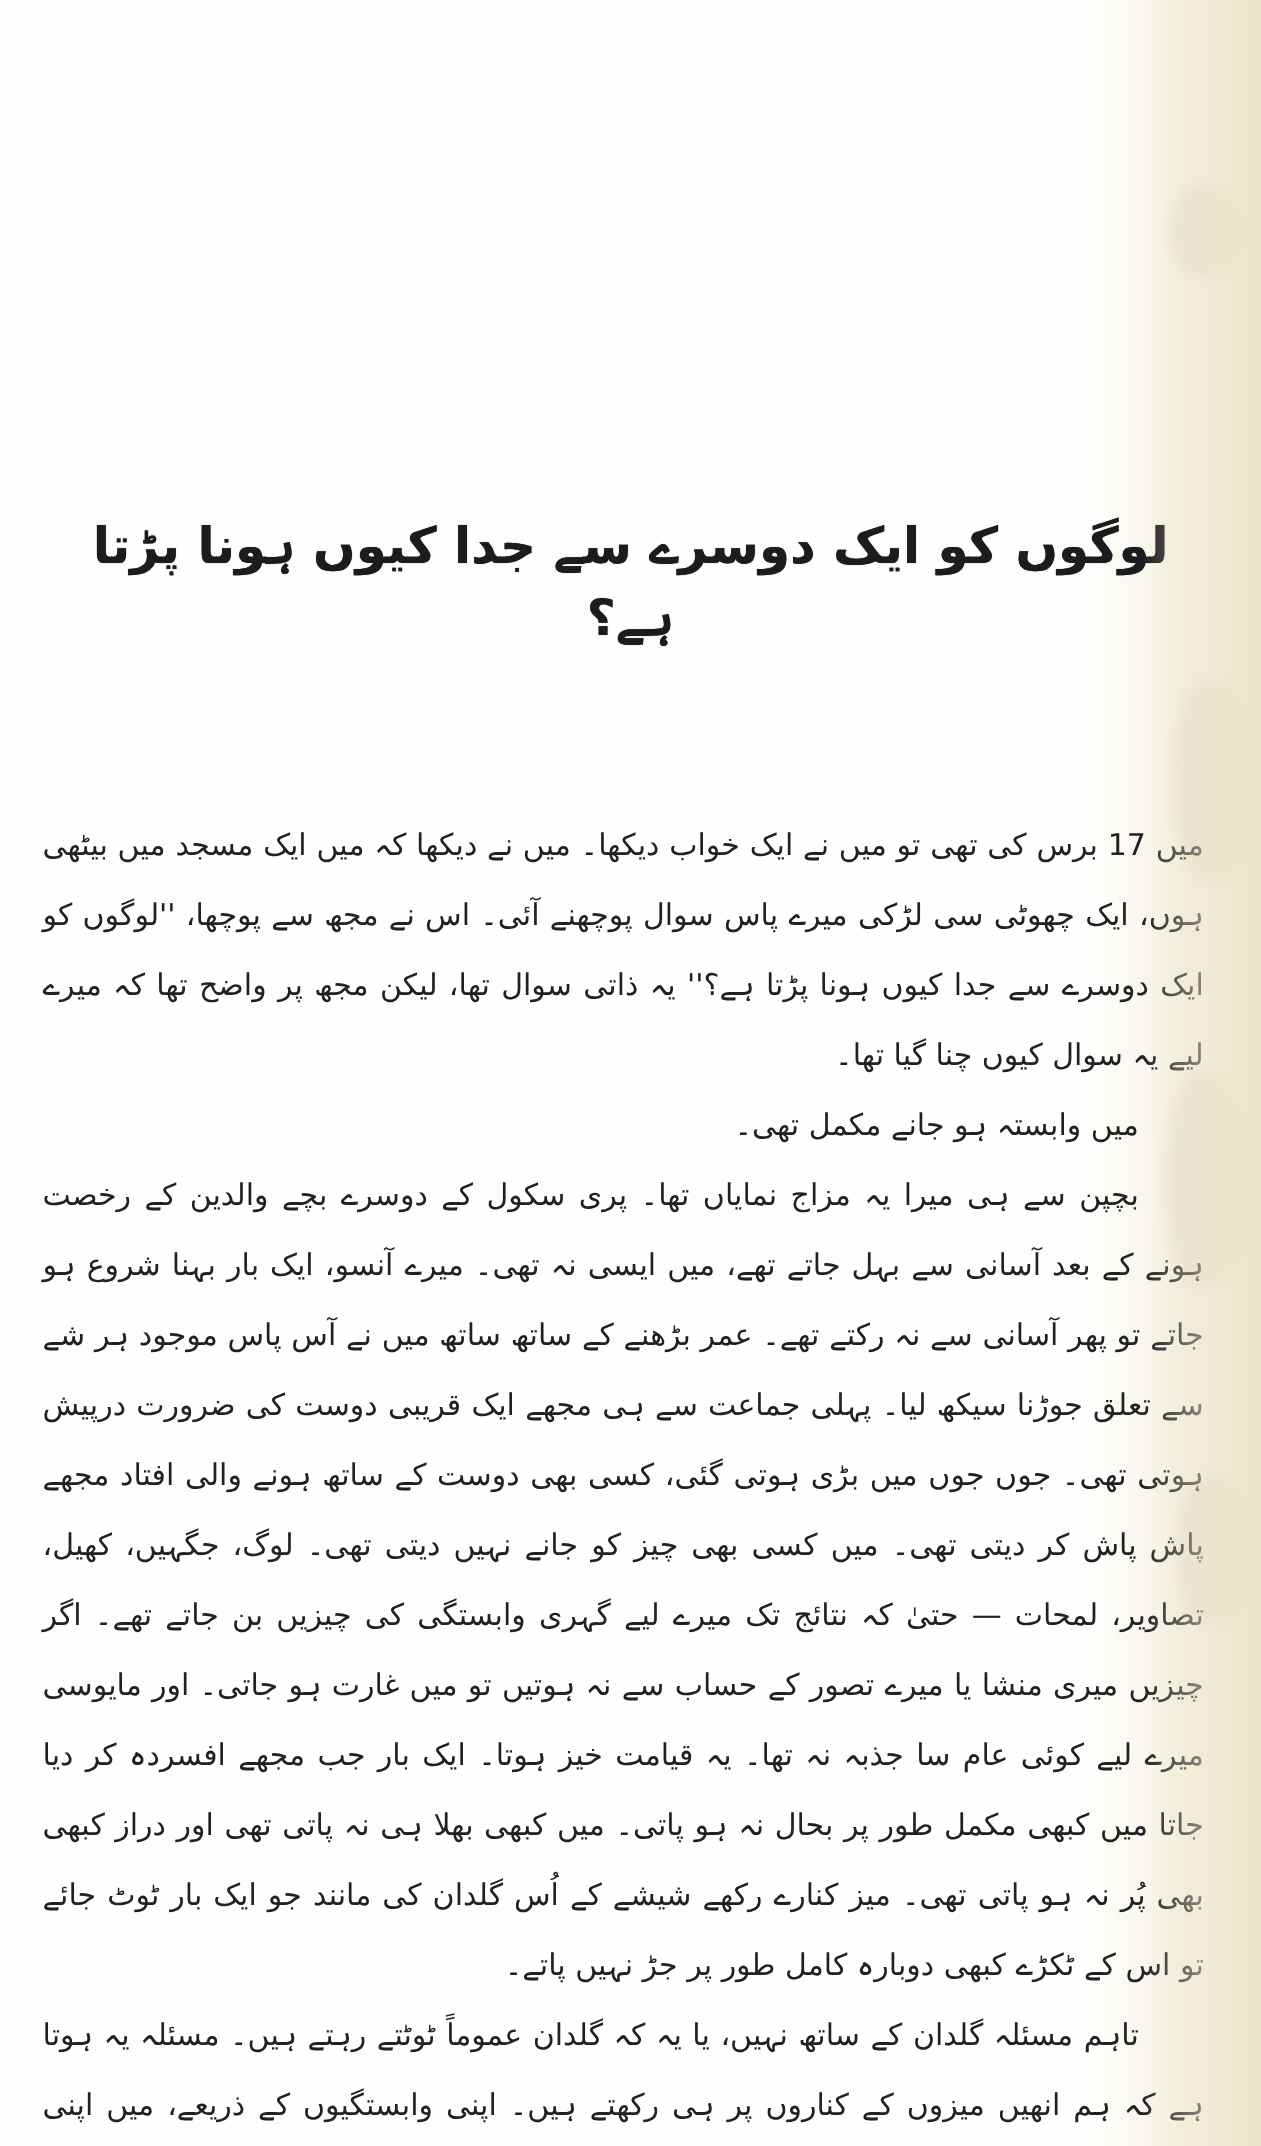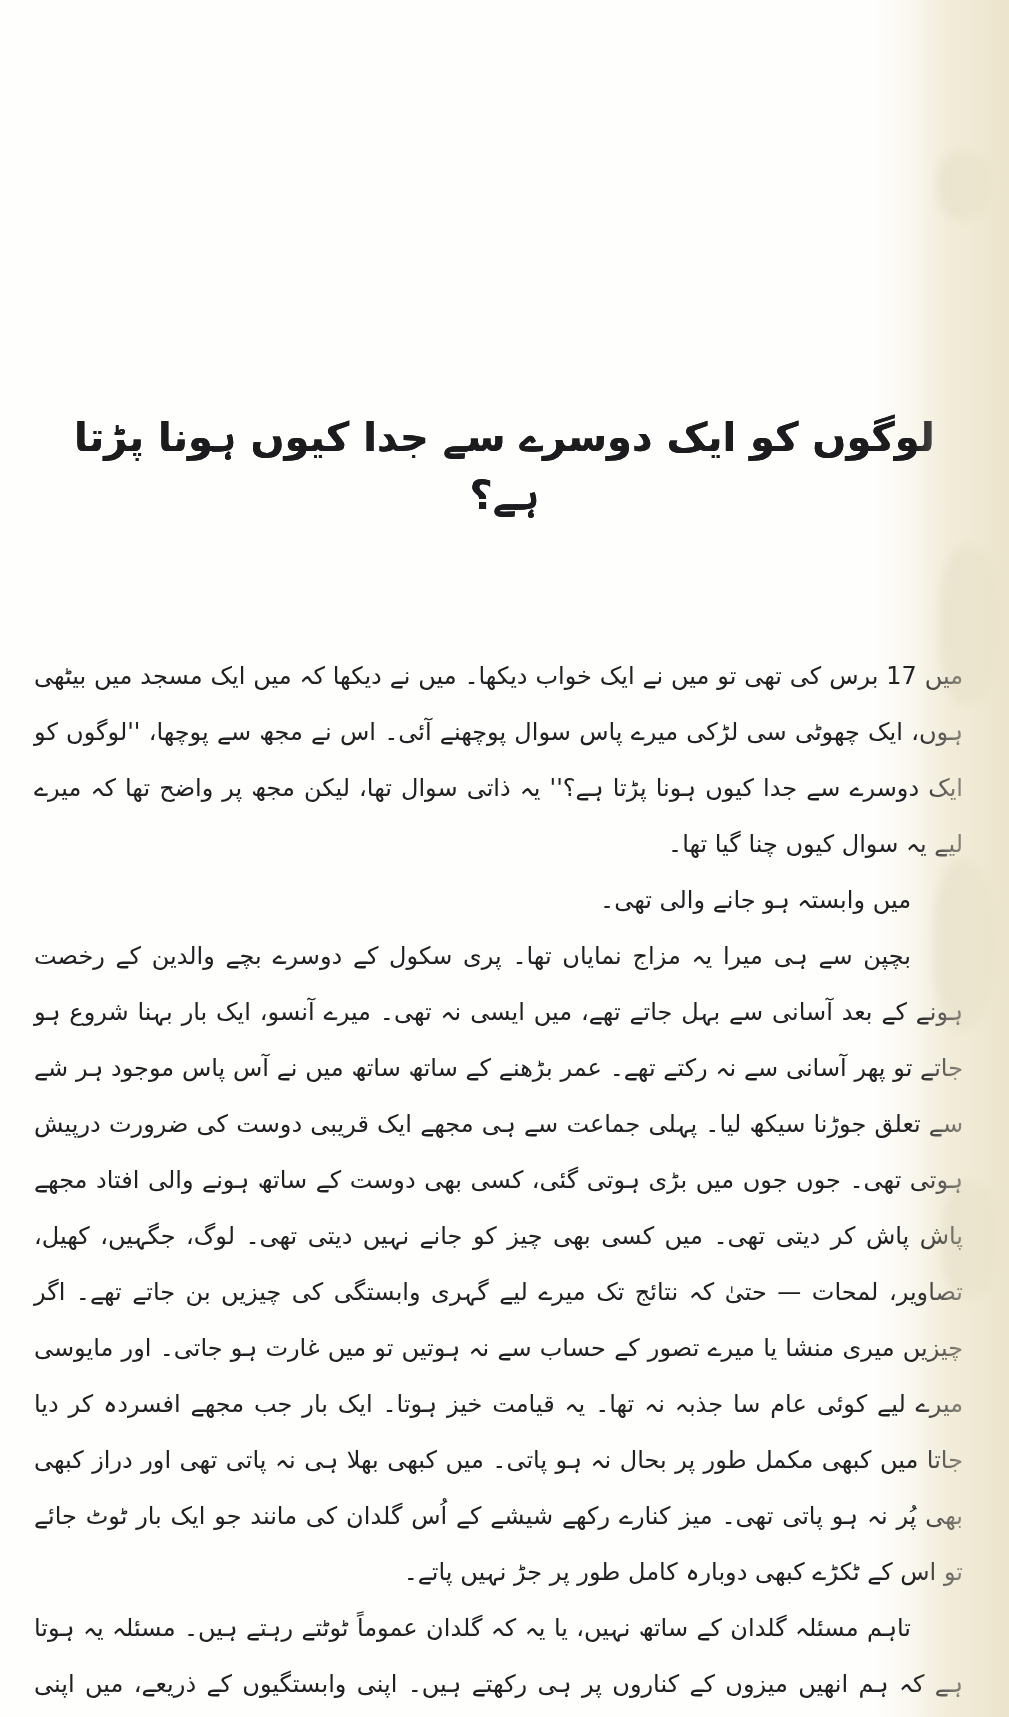--- a/index.html
+++ b/index.html
@@ -92,20 +92,20 @@
   <div class="page-edge"></div>
   <div class="ghost-mark ghost-1"></div>
   <div class="ghost-mark ghost-2"></div>
   <div class="ghost-mark ghost-3"></div>
   <div class="ghost-mark ghost-4"></div>
 
   <h1 class="title" dir="rtl">لوگوں کو ایک دوسرے سے جدا کیوں ہونا پڑتا ہے؟</h1>
 
   <div class="body-text" dir="rtl">
     <p>میں 17 برس کی تھی تو میں نے ایک خواب دیکھا۔ میں نے دیکھا کہ میں ایک مسجد میں بیٹھی ہوں، ایک چھوٹی سی لڑکی میرے پاس سوال پوچھنے آئی۔ اس نے مجھ سے پوچھا، ''لوگوں کو ایک دوسرے سے جدا کیوں ہونا پڑتا ہے؟'' یہ ذاتی سوال تھا، لیکن مجھ پر واضح تھا کہ میرے لیے یہ سوال کیوں چنا گیا تھا۔</p>
-    <p class="indent">میں وابستہ ہو جانے والی تھی۔</p>
+    <p class="indent">میں وابستہ ہو جانے مکمل تھی۔</p>
     <p class="indent">بچپن سے ہی میرا یہ مزاج نمایاں تھا۔ پری سکول کے دوسرے بچے والدین کے رخصت ہونے کے بعد آسانی سے بہل جاتے تھے، میں ایسی نہ تھی۔ میرے آنسو، ایک بار بہنا شروع ہو جاتے تو پھر آسانی سے نہ رکتے تھے۔ عمر بڑھنے کے ساتھ ساتھ میں نے آس پاس موجود ہر شے سے تعلق جوڑنا سیکھ لیا۔ پہلی جماعت سے ہی مجھے ایک قریبی دوست کی ضرورت درپیش ہوتی تھی۔ جوں جوں میں بڑی ہوتی گئی، کسی بھی دوست کے ساتھ ہونے والی افتاد مجھے پاش پاش کر دیتی تھی۔ میں کسی بھی چیز کو جانے نہیں دیتی تھی۔ لوگ، جگہیں، کھیل، تصاویر، لمحات — حتیٰ کہ نتائج تک میرے لیے گہری وابستگی کی چیزیں بن جاتے تھے۔ اگر چیزیں میری منشا یا میرے تصور کے حساب سے نہ ہوتیں تو میں غارت ہو جاتی۔ اور مایوسی میرے لیے کوئی عام سا جذبہ نہ تھا۔ یہ قیامت خیز ہوتا۔ ایک بار جب مجھے افسردہ کر دیا جاتا میں کبھی مکمل طور پر بحال نہ ہو پاتی۔ میں کبھی بھلا ہی نہ پاتی تھی اور دراز کبھی بھی پُر نہ ہو پاتی تھی۔ میز کنارے رکھے شیشے کے اُس گلدان کی مانند جو ایک بار ٹوٹ جائے تو اس کے ٹکڑے کبھی دوبارہ کامل طور پر جڑ نہیں پاتے۔</p>
     <p class="indent">تاہم مسئلہ گلدان کے ساتھ نہیں، یا یہ کہ گلدان عموماً ٹوٹتے رہتے ہیں۔ مسئلہ یہ ہوتا ہے کہ ہم انھیں میزوں کے کناروں پر ہی رکھتے ہیں۔ اپنی وابستگیوں کے ذریعے، میں اپنی ضروریات پوری کرنے کے لیے اپنے تعلقات پر انحصار کرتی تھی۔ میں ان تعلقات کو اجازت دیتی کہ وہی میری خوشی یا میری اُداسی کا، میرے مکمل ہونے یا میرے خالی ہونے کا، میرے تحفظ اور حتیٰ کہ میری ذاتی قدر تک کا فیصلہ کریں۔ اور یوں، گلدان کی مانند جسے ایسی جگہ رکھا جاتا ہے کہ</p>
   </div>
 
   <div class="gutter-overlay"></div>
 
 </div>
 
 </body></html>

